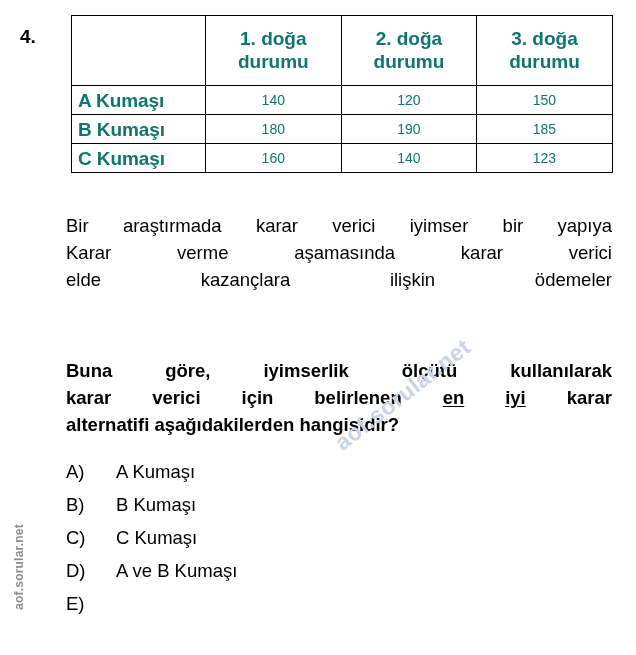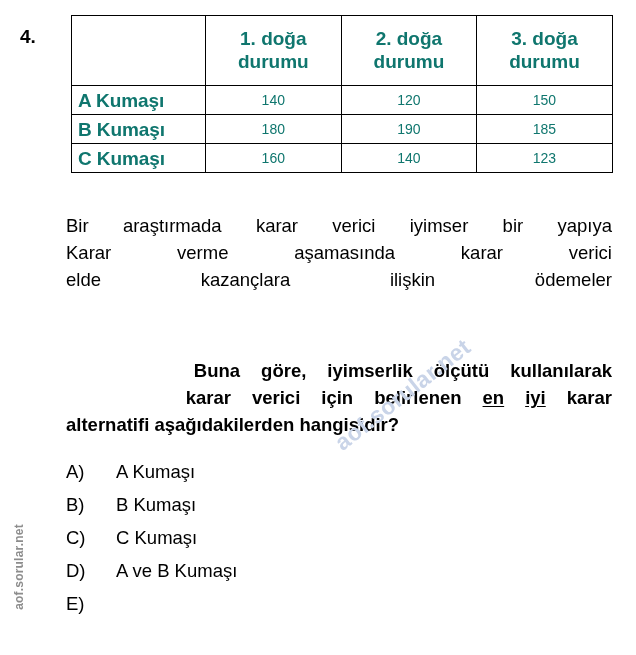--- a/index.html
+++ b/index.html
@@ -114,21 +114,21 @@
     line-height: 27px;
     font-weight: bold;
     text-align: justify;
   }
   .question-bold > .line {
     display: block;
     white-space: nowrap;
   }
   .question-bold > .line.justified {
     display: flex;
-    justify-content: flex-end;
+    justify-content: space-between;
     gap: 21px;
   }
   .underline-em {
     text-decoration: underline;
     text-underline-offset: 2px;
   }
 
   
   .options {
     position: absolute;

